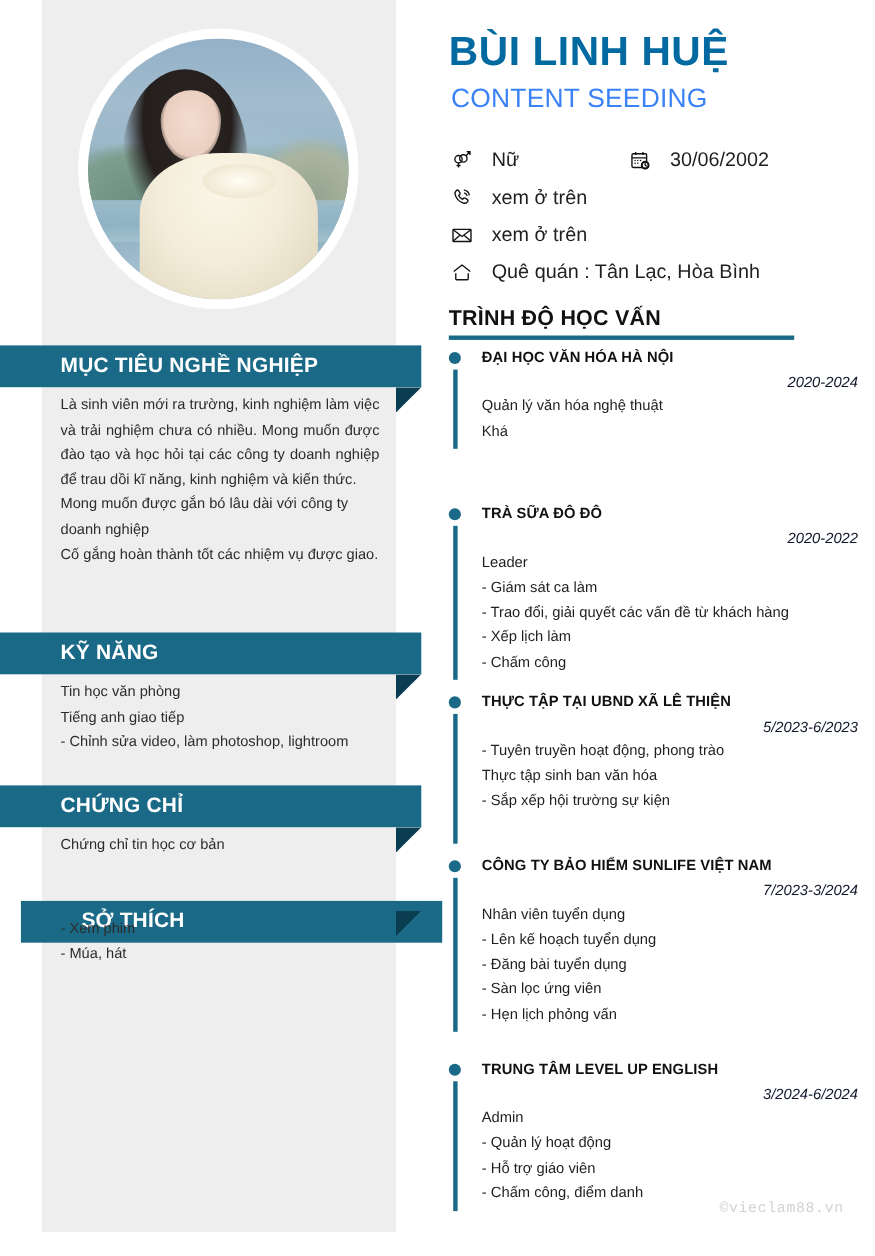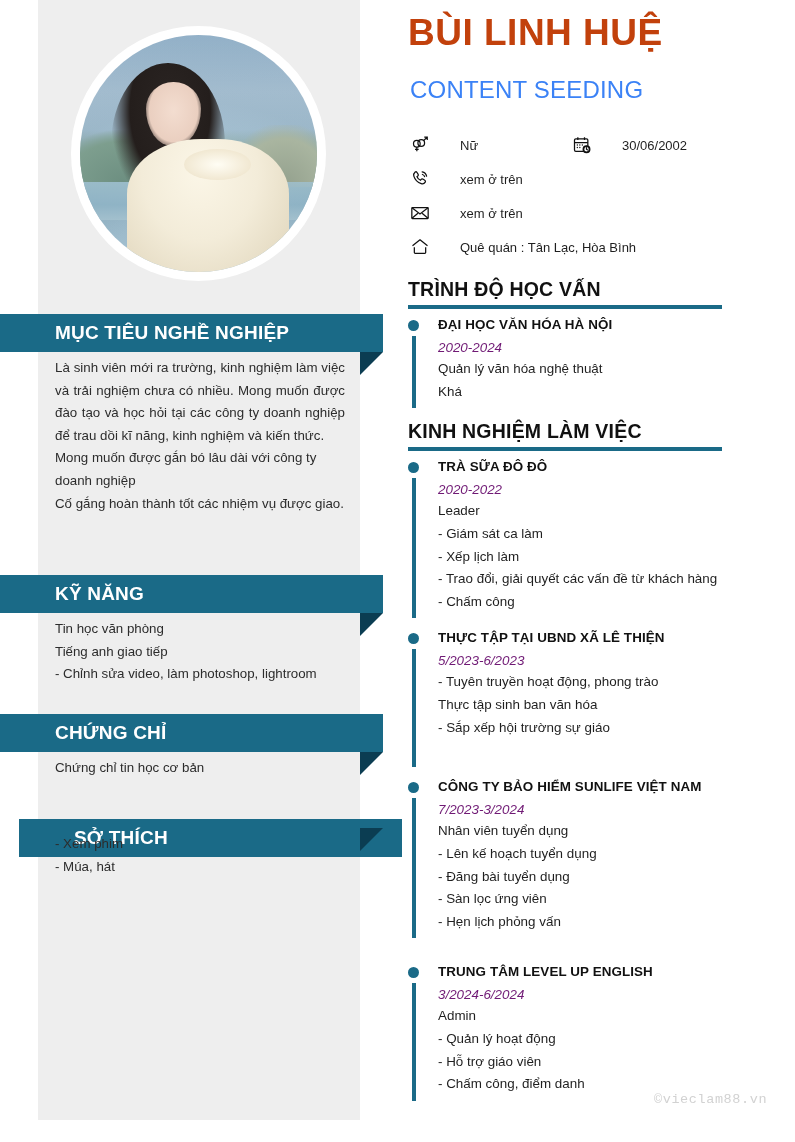--- a/index.html
+++ b/index.html
@@ -83,31 +83,31 @@
     clip-path: polygon(0 0, 100% 0, 0 100%);
   }
 
   .left-body {
     position: absolute; left: 55px; width: 290px;
     font-size: 13.3px; color: #2c2c2c; line-height: 22.6px;
   }
   .left-body p { text-align: justify; }
   .left-body .noj { text-align: left; }
   .name {
-    position:absolute; left: 408px; top: 12px;
-    font-size: 37px; font-weight: bold; color: #c2410c; letter-spacing: .5px;
+    position:absolute; left: 408px; top: 26px;
+    font-size: 37px; font-weight: bold; color: #0369a1; letter-spacing: .5px;
   }
   .role {
     position:absolute; left: 410px; top: 76px;
     font-size: 24px; color: #3b82f6; letter-spacing: .2px;
   }
 
   .contact-row {
-    position:absolute; display:flex; align-items:center; gap:30px;
-    font-size: 13px; color:#1f1f1f;
+    position:absolute; display:flex; align-items:center; gap:17px;
+    font-size: 18px; color:#1f1f1f;
   }
   .ico { width:20px; height:20px; display:block; flex:none; }
   .ico svg { display:block; }
 
   .sec-head {
     position:absolute; left:408px; width:314px;
   }
   .sec-head .t {
     font-size: 19.5px; font-weight: bold; color:#111; letter-spacing:.2px;
   }
@@ -121,22 +121,22 @@
     background:#1a6a87;
   }
   .entry .bar {
     position:absolute; left:4px; top:20px; width:3.5px; background:#1a6a87;
   }
   .entry .etitle {
     margin-left:30px; font-size:13.4px; font-weight:bold; color:#111; letter-spacing:.1px;
     line-height:17px;
   }
   .entry .edate {
-    margin-left:30px; font-style: italic; font-size:13.4px; color:#701a75;
-    margin-top:5px; line-height:20px;
+    margin-left:40px; font-style: italic; font-size:13.4px; color:#0f172a;
+    margin-top:5px; line-height:20px;text-align:right;
   }
   .entry .eline {
     margin-left:30px; font-size:13.4px; color:#1f1f1f; line-height:22.8px;
   }
 
   .watermark {
     position:absolute; left:654px; top:1092px;
     font-family:"Liberation Mono", monospace; font-size:13.5px; color:#d2d2d2;
     letter-spacing:.6px;
   }
@@ -263,45 +263,41 @@
 
   <div class="entry" style="top:316px;">
     <span class="dot"></span>
     <span class="bar" style="height:72px;"></span>
     <div class="etitle">ĐẠI HỌC VĂN HÓA HÀ NỘI</div>
     <div class="edate">2020-2024</div>
     <div class="eline">Quản lý văn hóa nghệ thuật</div>
     <div class="eline">Khá</div>
   </div>
 
-  <div class="sec-head" style="top:420px;">
-    <div class="t">KINH NGHIỆM LÀM VIỆC</div>
-    <div class="rule"></div>
-  </div>
 
   <div class="entry" style="top:458px;">
     <span class="dot"></span>
     <span class="bar" style="height:140px;"></span>
     <div class="etitle">TRÀ SỮA ĐÔ ĐÔ</div>
     <div class="edate">2020-2022</div>
     <div class="eline">Leader</div>
     <div class="eline">- Giám sát ca làm</div>
+    <div class="eline">- Trao đổi, giải quyết các vấn đề từ khách hàng</div>
     <div class="eline">- Xếp lịch làm</div>
-    <div class="eline">- Trao đổi, giải quyết các vấn đề từ khách hàng</div>
     <div class="eline">- Chấm công</div>
   </div>
 
   <div class="entry" style="top:629px;">
     <span class="dot"></span>
     <span class="bar" style="height:118px;"></span>
     <div class="etitle">THỰC TẬP TẠI UBND XÃ LÊ THIỆN</div>
     <div class="edate">5/2023-6/2023</div>
     <div class="eline">- Tuyên truyền hoạt động, phong trào</div>
     <div class="eline">Thực tập sinh ban văn hóa</div>
-    <div class="eline">- Sắp xếp hội trường sự giáo</div>
+    <div class="eline">- Sắp xếp hội trường sự kiện</div>
   </div>
 
   <div class="entry" style="top:778px;">
     <span class="dot"></span>
     <span class="bar" style="height:140px;"></span>
     <div class="etitle">CÔNG TY BẢO HIỂM SUNLIFE VIỆT NAM</div>
     <div class="edate">7/2023-3/2024</div>
     <div class="eline">Nhân viên tuyển dụng</div>
     <div class="eline">- Lên kế hoạch tuyển dụng</div>
     <div class="eline">- Đăng bài tuyển dụng</div>

